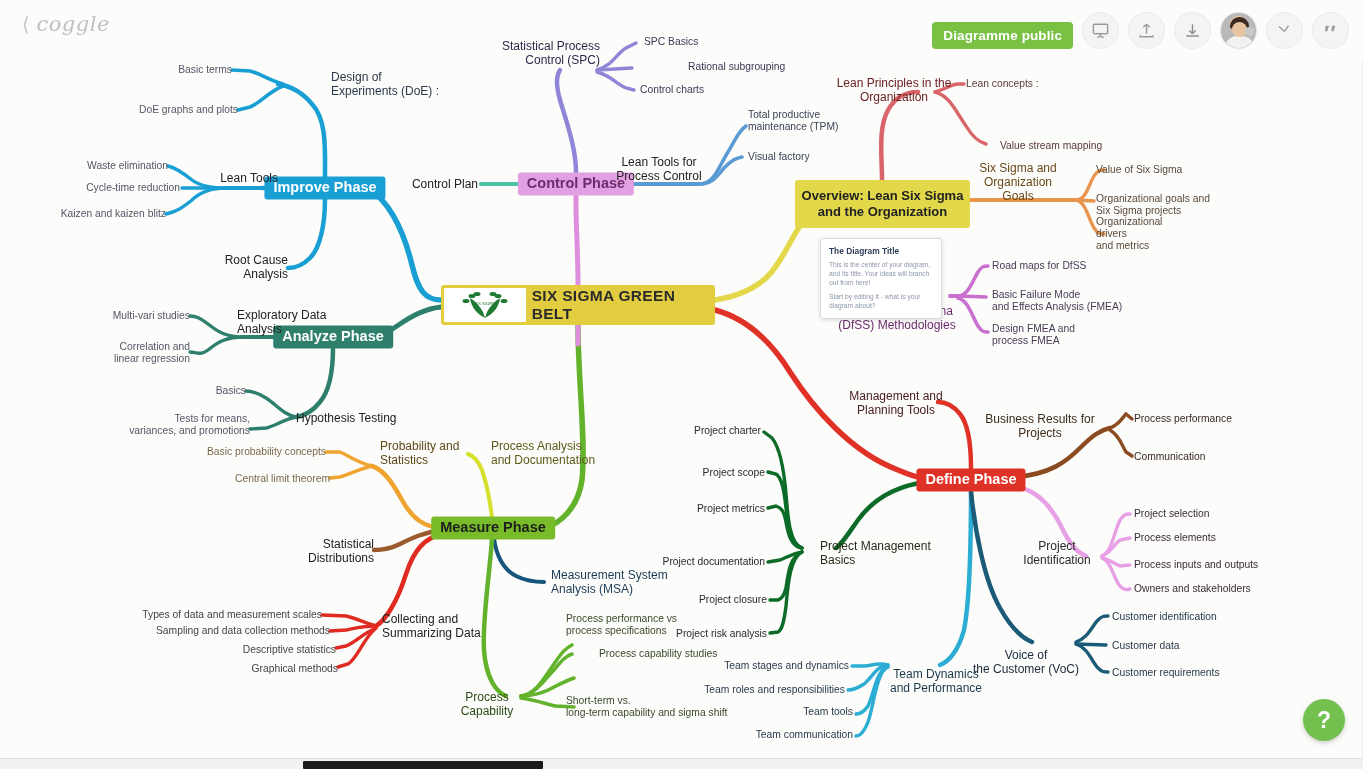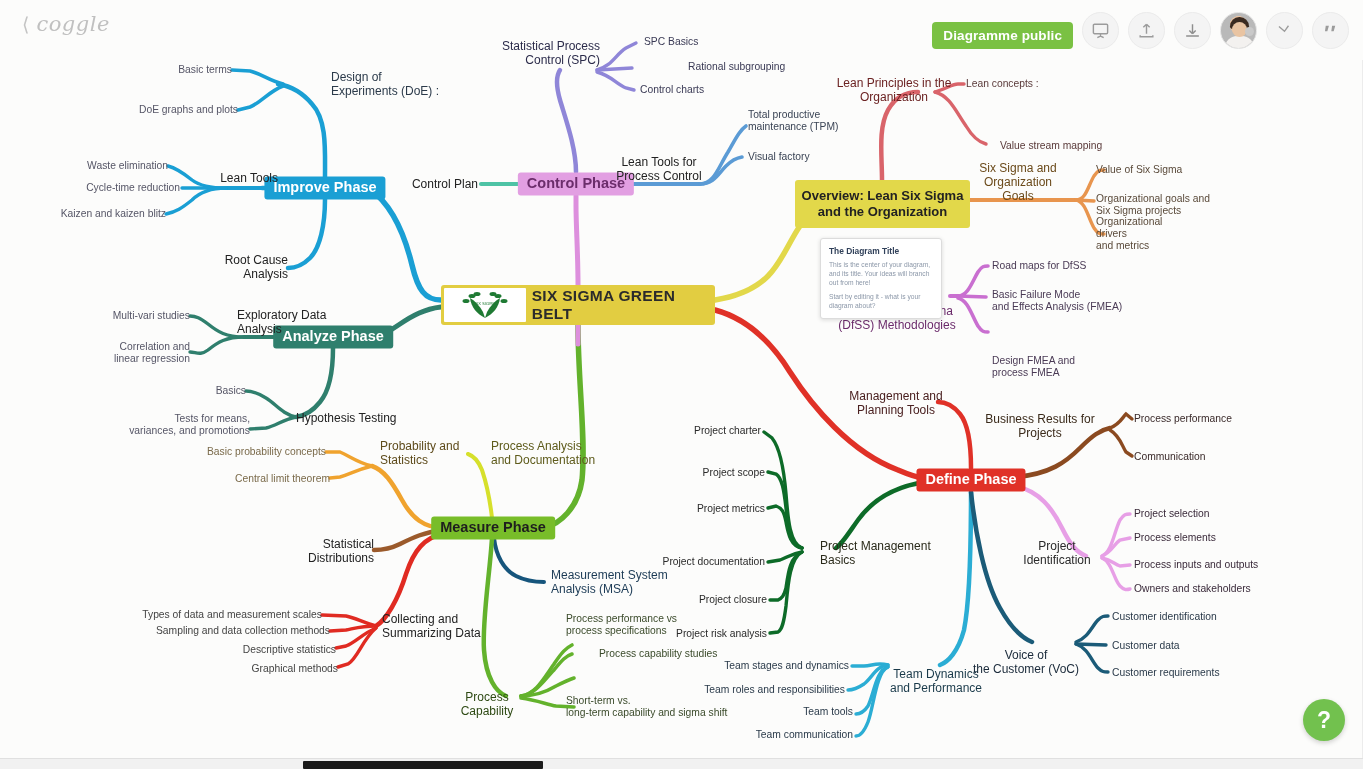--- a/index.html
+++ b/index.html
@@ -358,21 +358,21 @@
     <div class="node leaf ta-l" style="left:1096px;top:205px;color:#5a4a3a;transform:translate(0,-50%);">Organizational goals and
 Six Sigma projects</div>
     <div class="node leaf ta-l" style="left:1096px;top:234px;color:#5a4a3a;transform:translate(0,-50%);">Organizational
 drivers
 and metrics</div>
     <div class="node lv1 ta-c" style="left:897px;top:318px;color:#6b2a6b;">Design for Six Sigma
 (DfSS) Methodologies</div>
     <div class="node leaf ta-l" style="left:992px;top:266px;color:#4a3a55;transform:translate(0,-50%);">Road maps for DfSS</div>
     <div class="node leaf ta-l" style="left:992px;top:301px;color:#4a3a55;transform:translate(0,-50%);">Basic Failure Mode
 and Effects Analysis (FMEA)</div>
-    <div class="node leaf ta-l" style="left:992px;top:335px;color:#4a3a55;transform:translate(0,-50%);margin-top:32px;">Design FMEA and
+    <div class="node leaf ta-l" style="left:992px;top:335px;color:#4a3a55;transform:translate(0,-50%);">Design FMEA and
 process FMEA</div>
 
     <div class="node lv1 ta-c" style="left:896px;top:403px;color:#4a2020;">Management and
 Planning Tools</div>
     <div class="node lv1 ta-c" style="left:1040px;top:426px;color:#3a2a1a;">Business Results for
 Projects</div>
     <div class="node leaf ta-l" style="left:1134px;top:419px;color:#3a2a2a;transform:translate(0,-50%);">Process performance</div>
     <div class="node leaf ta-l" style="left:1134px;top:457px;color:#3a2a2a;transform:translate(0,-50%);">Communication</div>
     <div class="node lv1 ta-l" style="left:820px;top:553px;color:#2a2a1a;transform:translate(0,-50%);">Project Management
 Basics</div>

